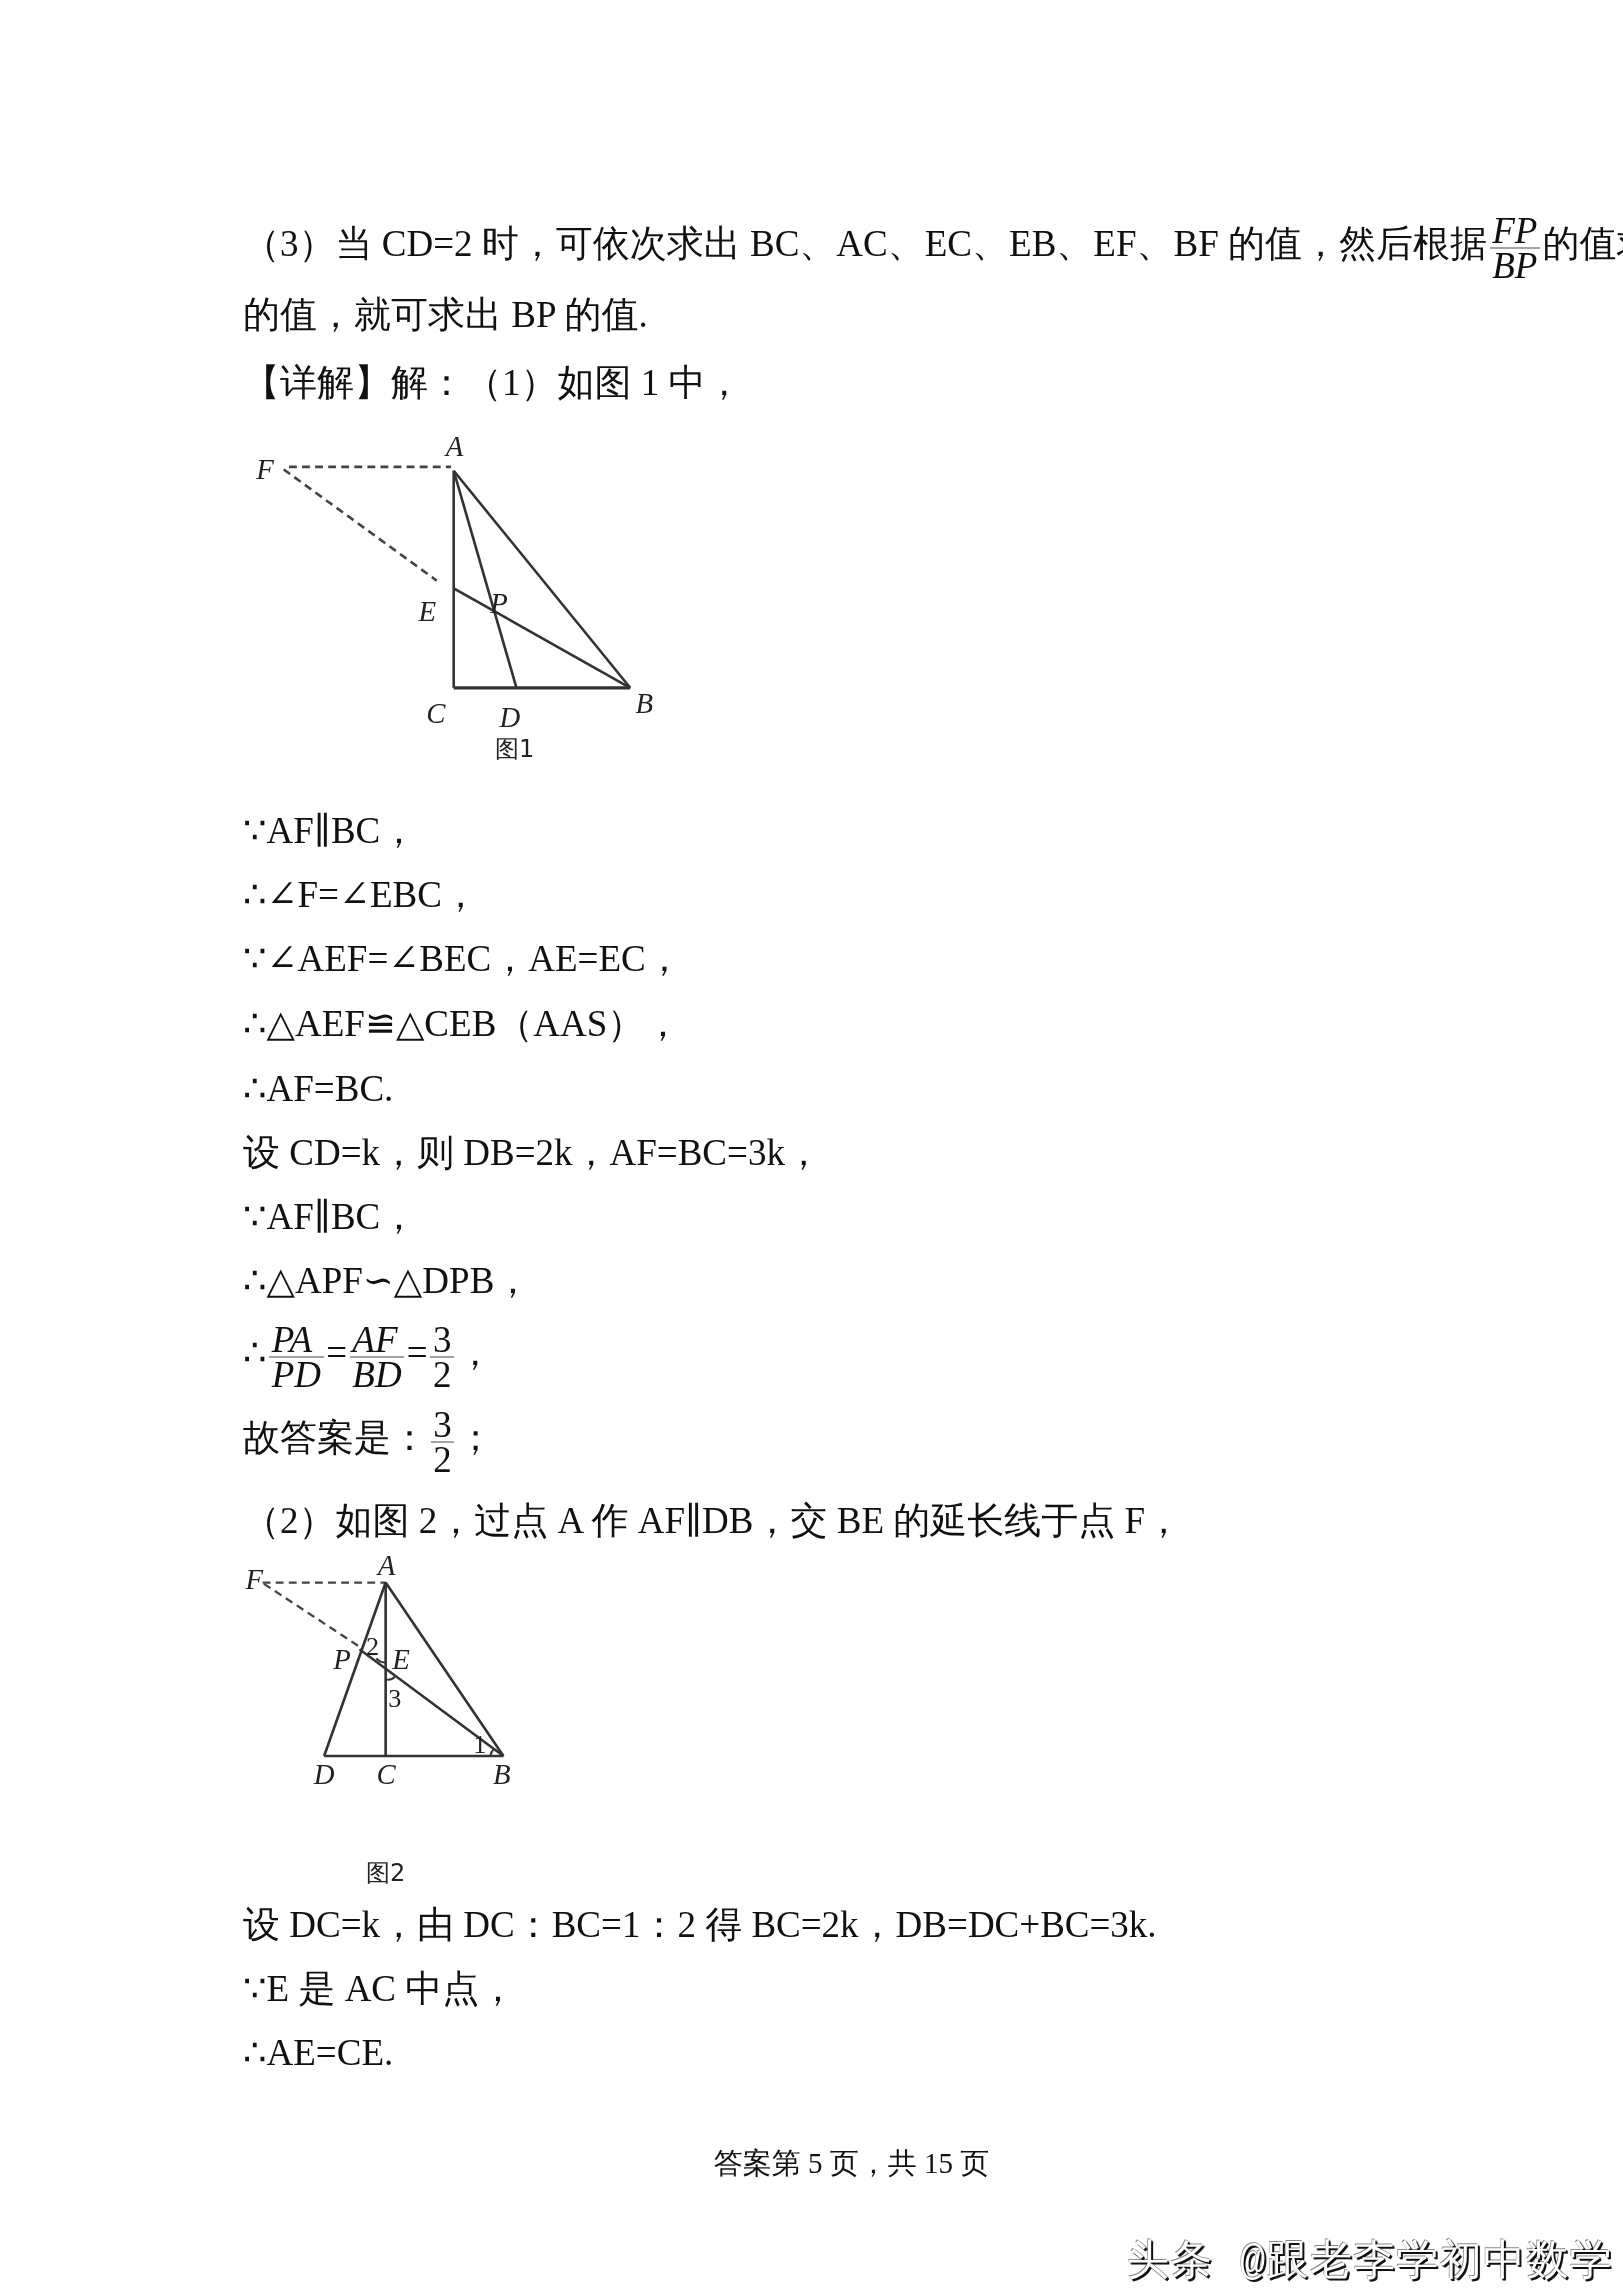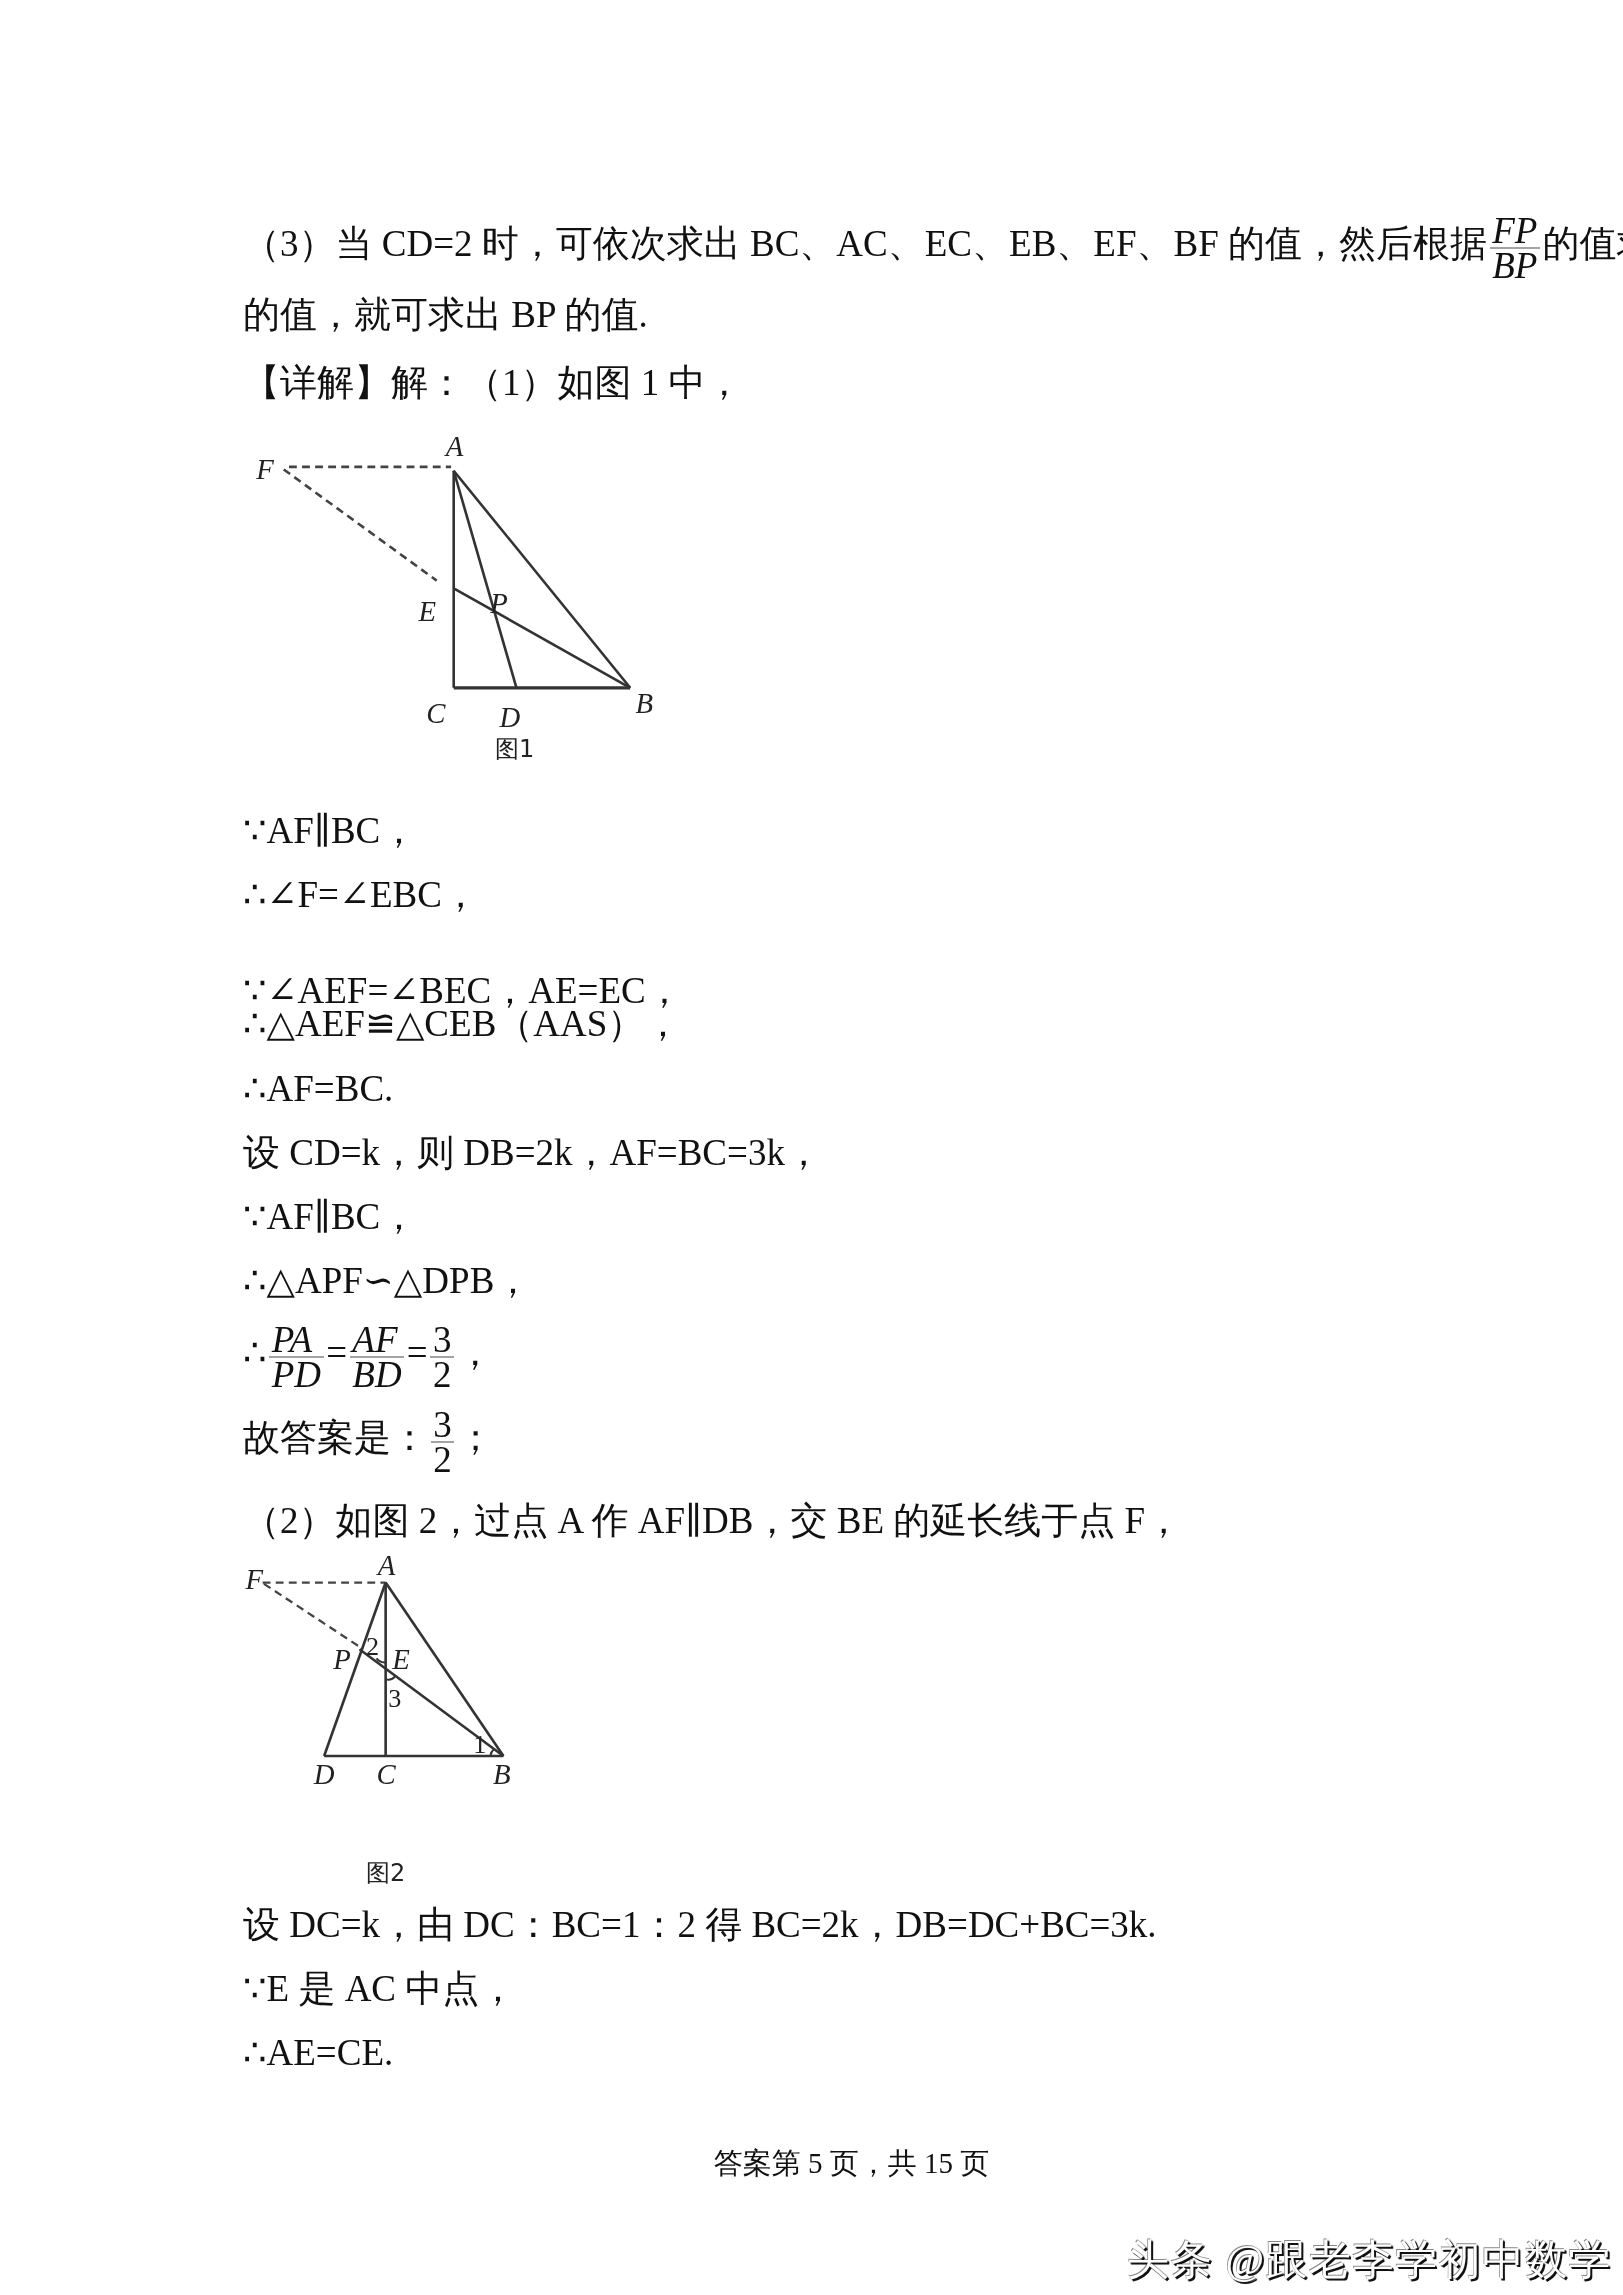--- a/index.html
+++ b/index.html
@@ -8,21 +8,21 @@
   .line { position:absolute; left:243px; font-size:37px; line-height:37px; white-space:nowrap; }
   .frac { display:inline-flex; flex-direction:column; align-items:flex-start; vertical-align:middle;
           margin:0 2.6px; font-style:italic; line-height:33px; }
   .frac .num { padding:0 2.6px; }
   .frac .den { border-top:2px solid #a3a3a3; padding:0 2.6px; }
   .frac.up { font-style:normal; }
   .fig { position:absolute; }
   .fig svg { display:block; }
   .caption { position:absolute; font-family:"DejaVu Sans",sans-serif; font-size:24px; color:#222; }
   .footer { position:absolute; left:0; width:1623px; top:2144px; text-align:center; font-size:29px;padding-left:40px; }
-  .watermark { position:absolute; left:1127px; top:2232px; font-family:Liberation Serif, serif;
+  .watermark { position:absolute; left:1127px; top:2232px; font-family:Liberation Mono, monospace;
                font-size:42px; color:#ffffff; letter-spacing:1.3px;
                text-shadow: 2px 2px 0 #111, -0.7px -0.7px 0 #888, 1.3px 1.3px 1.3px #000; }
   .lbl { font-family:"Liberation Serif",serif; font-style:italic; font-size:44px; fill:#222; }
   .num-lbl { font-family:"Liberation Serif",serif; font-size:40px; fill:#222; }
 </style>
 </head>
 <body>
 
 <div class="line" style="top:208px; line-height:72px;">
   <span>（3）当 CD=2 时，可依次求出 BC、AC、EC、EB、EF、BF 的值，然后根据</span><span class="frac">
@@ -58,21 +58,21 @@
     <text class="lbl" x="378" y="288">P</text>
     <text class="lbl" x="280" y="456">C</text>
     <text class="lbl" x="392" y="462">D</text>
     <text class="lbl" x="600" y="440">B</text>
   </svg>
   <div class="caption" style="left:252px; top:308px;">图1</div>
 </div>
 
 <div class="line" style="top:812px;">∵AF∥BC，</div>
 <div class="line" style="top:876px;">∴∠F=∠EBC，</div>
-<div class="line" style="top:940px;margin-top:32px;">∵∠AEF=∠BEC，AE=EC，</div>
+<div class="line" style="top:940px;">∵∠AEF=∠BEC，AE=EC，</div>
 <div class="line" style="top:1005px;">∴△AEF≌△CEB（AAS），</div>
 <div class="line" style="top:1070px;">∴AF=BC.</div>
 <div class="line" style="top:1134px;">设 CD=k，则 DB=2k，AF=BC=3k，</div>
 <div class="line" style="top:1198px;">∵AF∥BC，</div>
 <div class="line" style="top:1262px;">∴△APF∽△DPB，</div>
 
 <div class="line" style="top:1317px; line-height:72px;">
   <span>∴</span><span class="frac">
       <span class="num">PA</span>
       <span class="den">PD</span>

